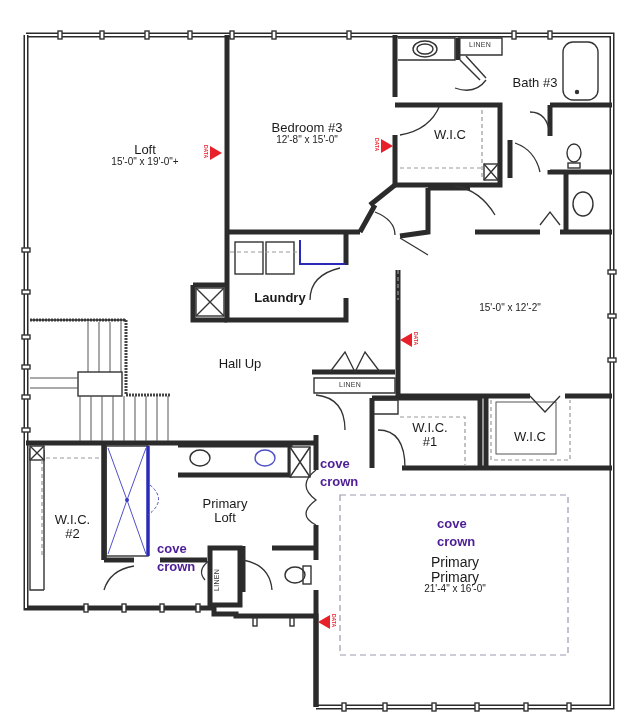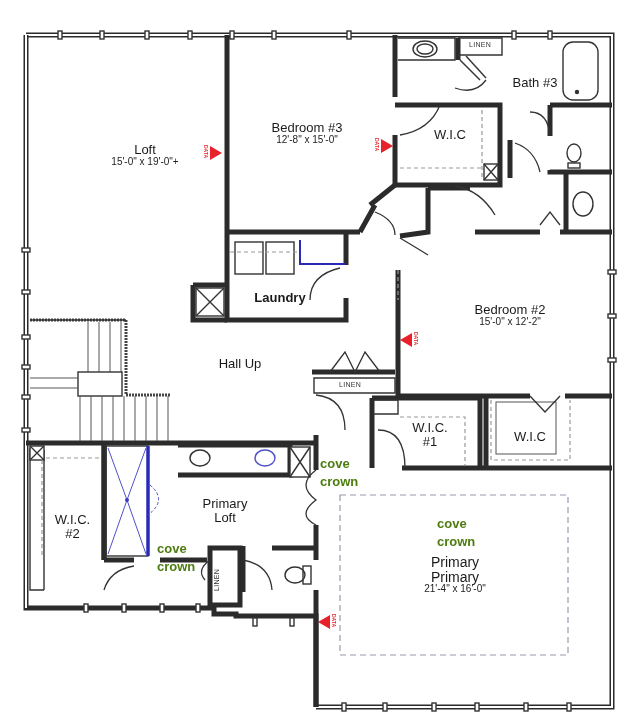--- a/index.html
+++ b/index.html
@@ -11,21 +11,21 @@
   .hair { fill:none; stroke:#555; stroke-width:1; }
   .dash { fill:none; stroke:#9a9ab0; stroke-width:1.2; stroke-dasharray:6 4; }
   .dash-g { fill:none; stroke:#999; stroke-width:1.2; stroke-dasharray:4 3; }
   .blue { fill:none; stroke:#2a2ab8; stroke-width:2; }
   .blue-thin { fill:none; stroke:#5050c8; stroke-width:1; }
   .door { fill:none; stroke:#333; stroke-width:1.3; }
   .lbl { position:absolute; text-align:center; color:#1a1a1a; white-space:nowrap; line-height:1.05; }
   .room { font-size:13px; }
   .dim { font-size:10px; color:#222; }
   .small { font-size:7px; letter-spacing:0.3px; color:#333; }
-  .red { color:#4d7c0f; font-weight:bold; font-size:13px; line-height:1.35; text-align:left; }
+  .red { color:#4c1d95; font-weight:bold; font-size:13px; line-height:1.35; text-align:left; }
   .marker { position:absolute; width:0; height:0; }
   .mk-right { border-top:7px solid transparent; border-bottom:7px solid transparent; border-left:12px solid #e8202a; }
   .mk-left { border-top:7px solid transparent; border-bottom:7px solid transparent; border-right:12px solid #e8202a; }
   .mk-tag { position:absolute; font-size:5px; color:#e8202a; font-weight:bold; writing-mode:vertical-rl; }
 </style>
 </head>
 <body>
 
 <svg width="640" height="720" viewBox="0 0 640 720">
 
@@ -243,21 +243,20 @@
   <div class="dim">12'-8" x 15'-0"</div>
 </div>
 
 <div class="lbl room" style="left:500px;top:76px;width:70px;">Bath #3</div>
 <div class="lbl room" style="left:420px;top:128px;width:60px;">W.I.C</div>
 <div class="lbl small" style="left:458px;top:41px;width:44px;">LINEN</div>
 
 <div class="lbl room" style="left:240px;top:291px;width:80px;font-weight:bold;">Laundry</div>
 
 <div class="lbl room" style="left:440px;top:303px;width:140px;">
-  <div>Bedroom #2</div>
   <div class="dim">15'-0" x 12'-2"</div>
 </div>
 
 <div class="lbl room" style="left:205px;top:357px;width:70px;">Hall Up</div>
 <div class="lbl small" style="left:320px;top:381px;width:60px;">LINEN</div>
 
 <div class="lbl room" style="left:400px;top:421px;width:60px;">
   <div>W.I.C.</div>
   <div>#1</div>
 </div>

